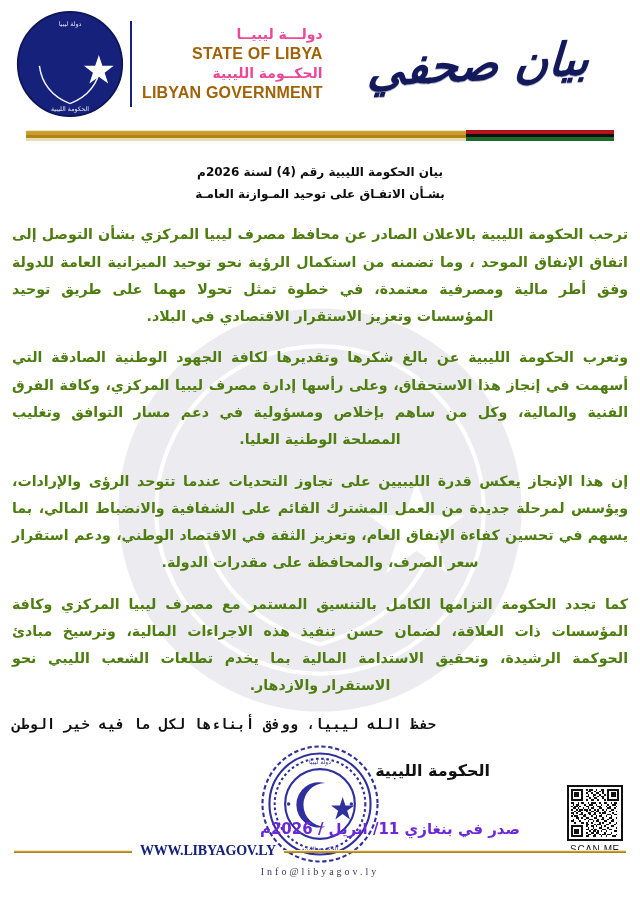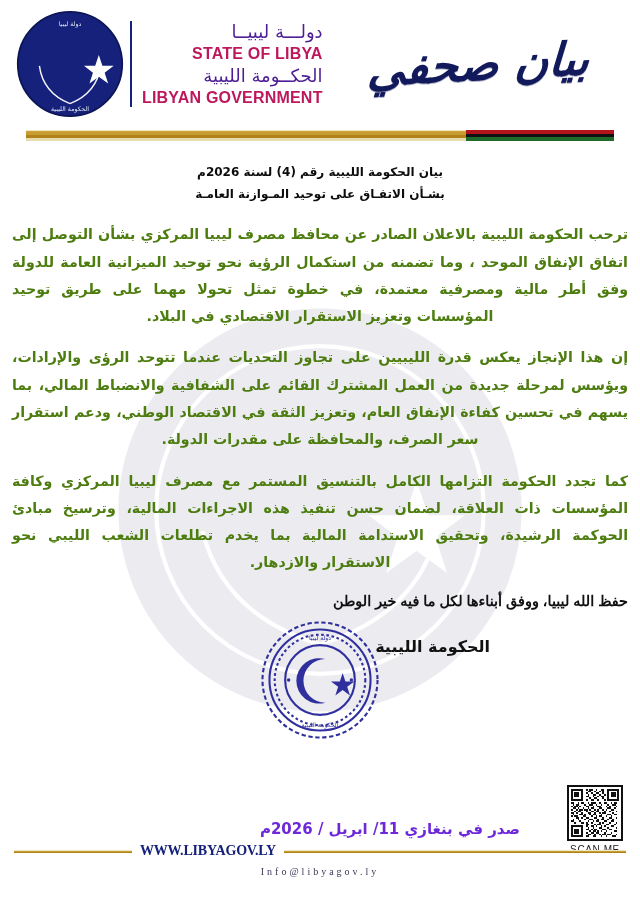--- a/index.html
+++ b/index.html
@@ -62,31 +62,31 @@
     justify-content: center;
     padding-left: 10px;
     padding-right: 8px;
     border-left: 2px solid #15217a;
     margin-left: 4px;
     height: 86px;
   }
   .t-ar {
     font-family: "DejaVu Sans", sans-serif;
     direction: rtl;
-    color: #4c1d95;
-    font-size: 18px;
-    font-weight: normal;
+    color: #ec4899;
+    font-size: 14px;
+    font-weight: bold;
     letter-spacing: 1px;
     line-height: 1.35;
     white-space: nowrap;
   }
   .t-en {
     font-family: "Liberation Sans", sans-serif;
     direction: ltr;
-    color: #be185d;
+    color: #a16207;
     font-size: 16px;
     font-weight: bold;
     line-height: 1.25;
     letter-spacing: 0.2px;
     white-space: nowrap;
   }
 
   .calligraphy {
     flex: 1 1 auto;
     display: flex;
@@ -161,22 +161,22 @@
     font-size: 14.2px;
     font-weight: bold;
     line-height: 1.92;
     text-align: justify;
     text-align-last: center;
     margin: 0 0 14px 0;
     letter-spacing: 0px;
   }
 
   .closing {
-    text-align: right;
-    font-family: Liberation Sans, sans-serif;
+    text-align: left;
+    font-family: Liberation Mono, monospace;
     font-weight: bold;
     font-size: 14.4px;
     color: #111111;
     margin-top: 16px;
     margin-bottom: 6px;
   }
 
   
   .sign-row {
     position: relative;
@@ -345,20 +345,21 @@
 
   <div class="doc">
 
     <div class="doc-title">
       <div>بيان الحكومة الليبية رقم (4) لسنة 2026م</div>
       <div class="line2">بشـأن الاتفـاق على توحيد المـوازنة العامـة</div>
     </div>
 
     <div class="paras">
       <p class="para">ترحب الحكومة الليبية بالاعلان الصادر عن محافظ مصرف ليبيا المركزي بشأن التوصل إلى اتفاق الإنفاق الموحد ، وما تضمنه من استكمال الرؤية نحو توحيد الميزانية العامة للدولة وفق أطر مالية ومصرفية معتمدة، في خطوة تمثل تحولا مهما على طريق توحيد المؤسسات وتعزيز الاستقرار الاقتصادي في البلاد.</p>
+      <p class="para">وتعرب الحكومة الليبية عن بالغ شكرها وتقديرها لكافة الجهود الوطنية الصادقة التي أسهمت في إنجاز هذا الاستحقاق، وعلى رأسها إدارة مصرف ليبيا المركزي، وكافة الفرق الفنية والمالية، وكل من ساهم بإخلاص ومسؤولية في دعم مسار التوافق وتغليب المصلحة الوطنية العليا.</p>
       <p class="para">إن هذا الإنجاز يعكس قدرة الليبيين على تجاوز التحديات عندما تتوحد الرؤى والإرادات، ويؤسس لمرحلة جديدة من العمل المشترك القائم على الشفافية والانضباط المالي، بما يسهم في تحسين كفاءة الإنفاق العام، وتعزيز الثقة في الاقتصاد الوطني، ودعم استقرار سعر الصرف، والمحافظة على مقدرات الدولة.</p>
       <p class="para">كما تجدد الحكومة التزامها الكامل بالتنسيق المستمر مع مصرف ليبيا المركزي وكافة المؤسسات ذات العلاقة، لضمان حسن تنفيذ هذه الاجراءات المالية، وترسيخ مبادئ الحوكمة الرشيدة، وتحقيق الاستدامة المالية بما يخدم تطلعات الشعب الليبي نحو الاستقرار والازدهار.</p>
     </div>
 
     <div class="closing">حفظ الله ليبيا، ووفق أبناءها لكل ما فيه خير الوطن</div>
   </div>
 
   <div class="sign-row">
     <div class="signer">الحكومة الليبية</div>
 

